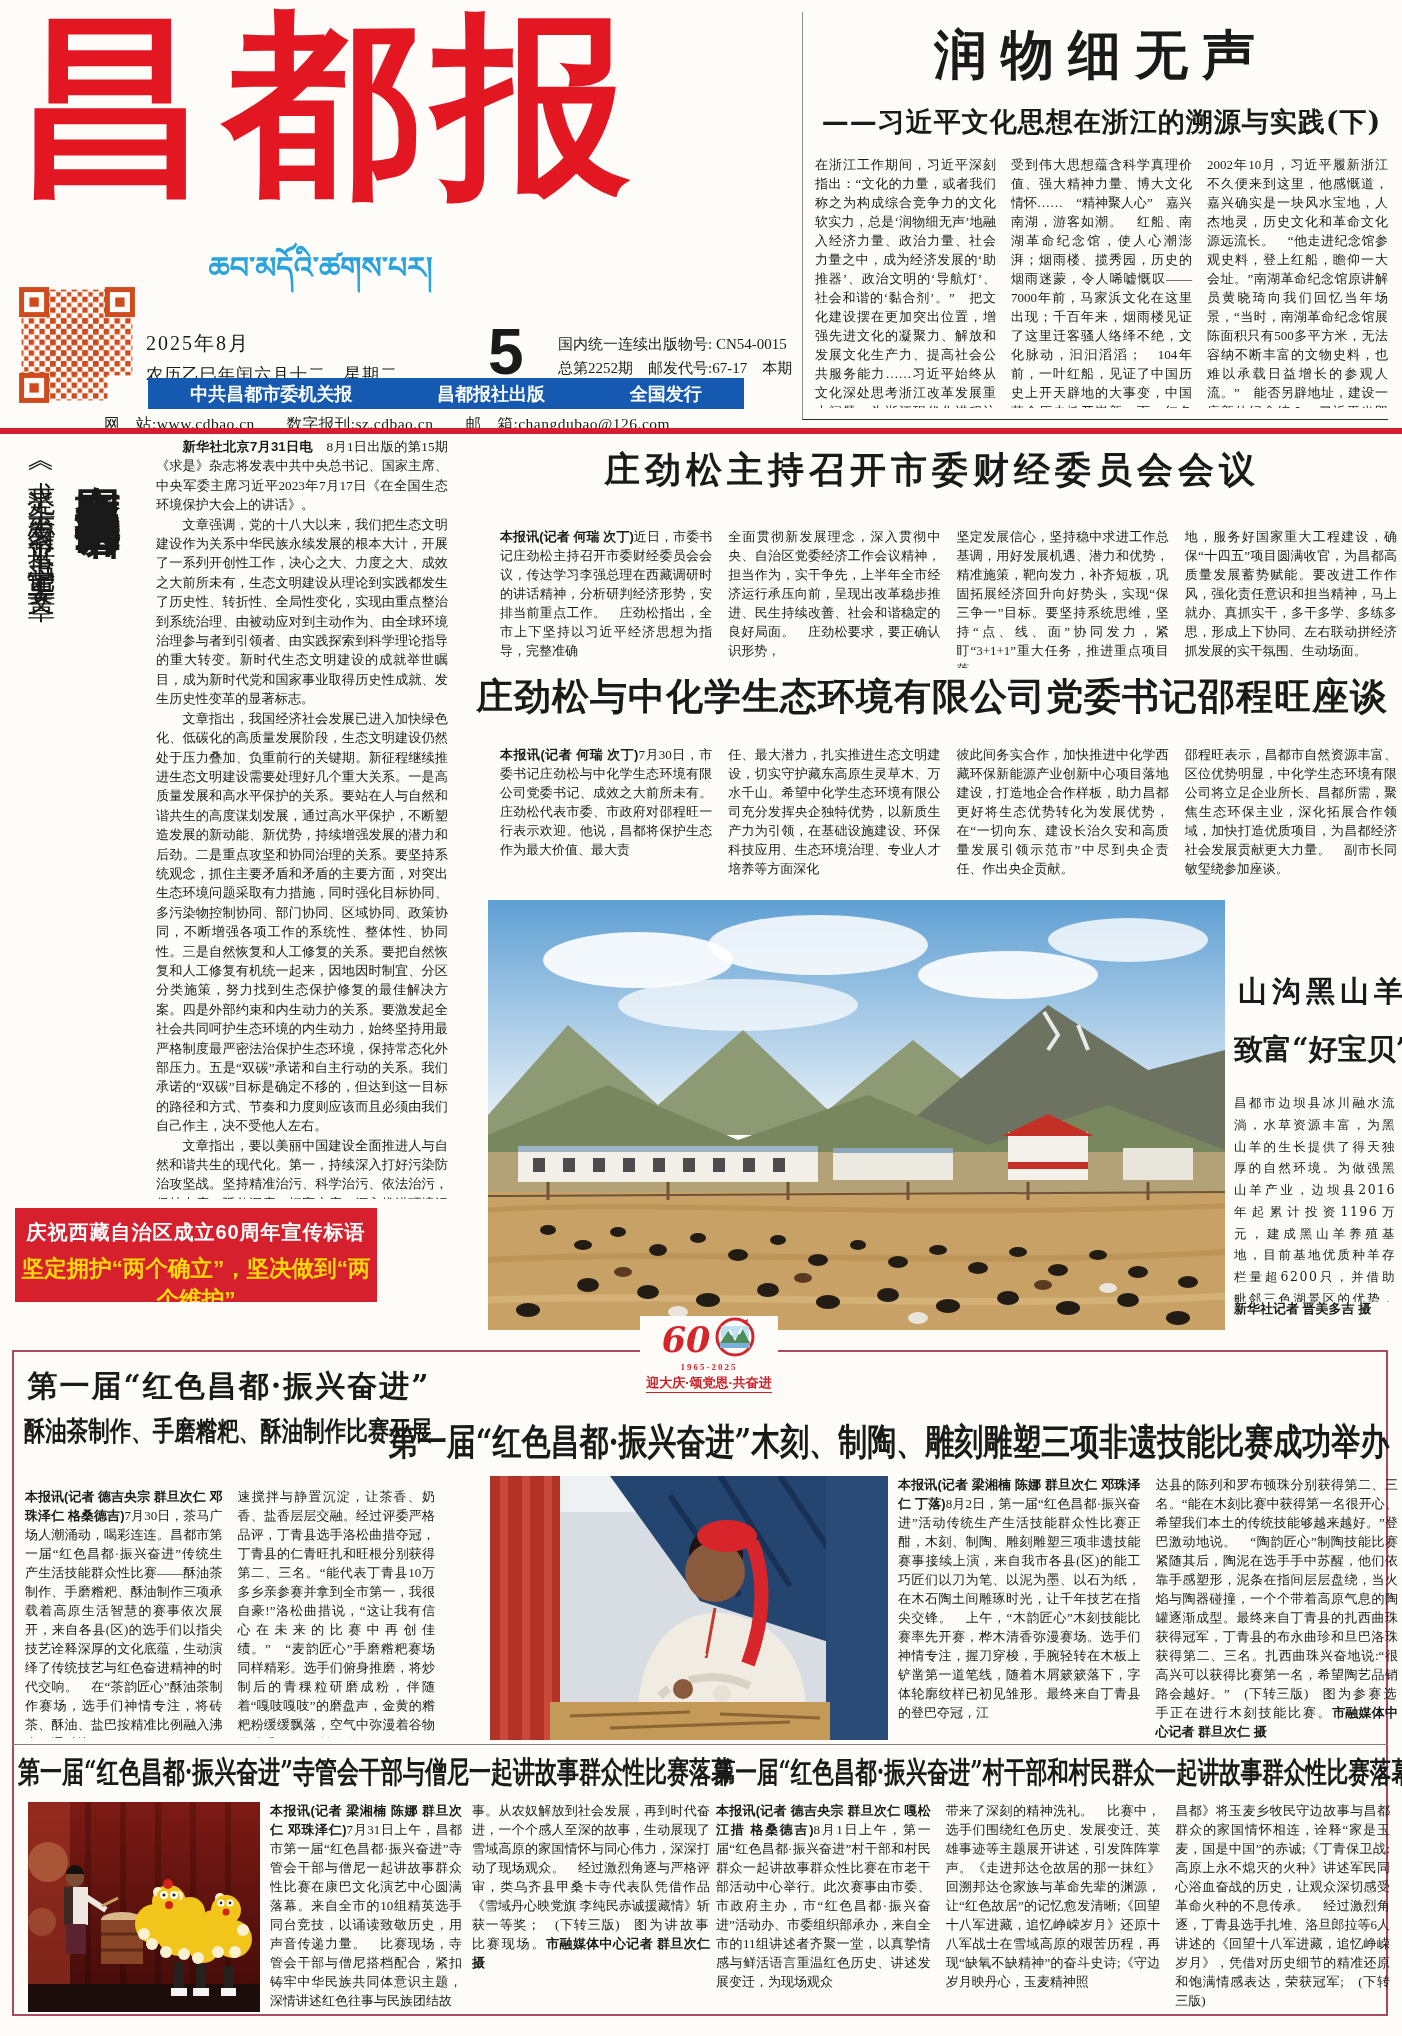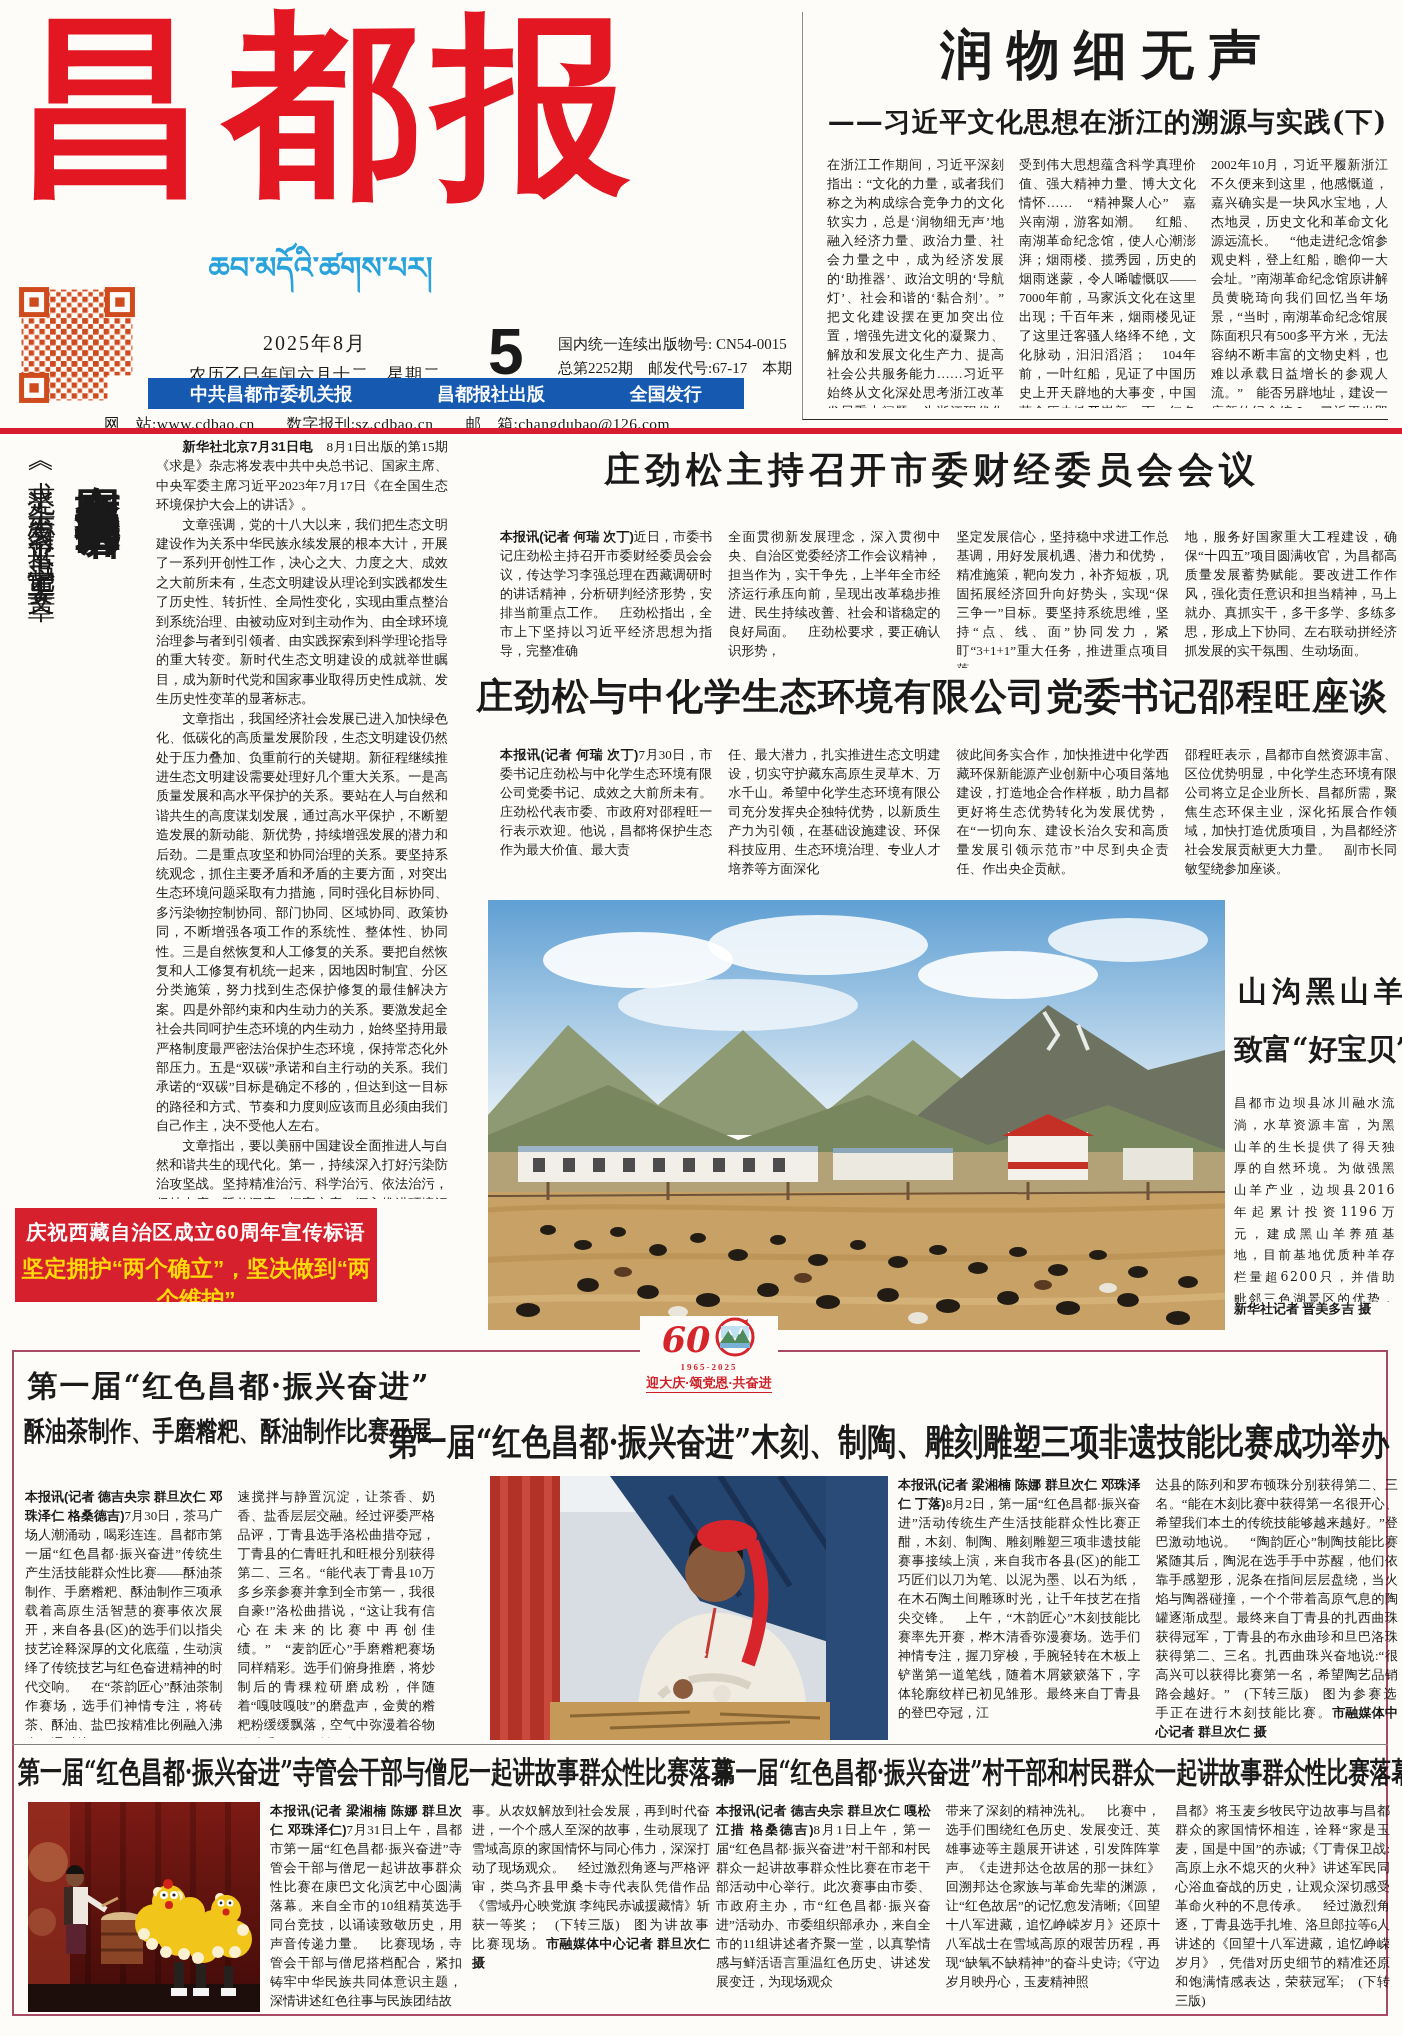--- a/index.html
+++ b/index.html
@@ -5,29 +5,29 @@
   html,body{margin:0;padding:0;}
   body{width:1402px;height:2036px;position:relative;background:#fdfcf9;font-family:"Liberation Serif",serif;color:#1a1a1a;}
   .abs{position:absolute;}
   .jt{text-align:justify;text-justify:inter-ideograph;}
   .col-txt{font-size:13px;line-height:1.46;overflow:hidden;}
   .lead{font-weight:bold;font-family:"Liberation Sans",sans-serif;}
   
   .mast-title{left:14px;top:-28px;width:650px;height:290px;font-family:"DejaVu Serif",serif;font-weight:bold;font-size:196px;letter-spacing:14px;color:#e31722;line-height:1.35;white-space:nowrap;}
   .tibetan{left:148px;top:250px;width:345px;text-align:center;color:#2aa3dc;font-weight:bold;font-size:30px;line-height:1.2;}
   .qr{left:18px;top:286px;width:118px;height:118px;}
-  .date-block{left:146px;top:330px;width:338px;text-align:center;}
+  .date-block{left:146px;top:330px;width:338px;text-align:left;}
   .date1{font-size:20px;letter-spacing:2px;}
   .date2{font-size:17px;margin-top:6px;letter-spacing:1px;}
   .day-num{left:488px;top:320px;font-family:"Liberation Sans",sans-serif;font-weight:bold;font-size:64px;line-height:1;}
   .pub-block{left:558px;top:332px;width:242px;font-size:15px;line-height:1.6;}
   .blue-band{left:148px;top:378px;width:596px;height:31px;background:#1559b0;color:#fff;display:flex;justify-content:space-around;align-items:center;font-weight:bold;font-size:18px;font-family:"Liberation Sans",sans-serif;}
   .contact{left:104px;top:414px;width:696px;font-size:15.5px;letter-spacing:.5px;}
   
-  .top-article{left:802px;top:12px;width:586px;height:408px;border-left:1px solid #8d8d8d;border-bottom:1px solid #2a2a2a;padding-left:24px;box-sizing:border-box;}
+  .top-article{left:802px;top:12px;width:586px;height:408px;border-left:1px solid #8d8d8d;border-bottom:1px solid #2a2a2a;padding-left:12px;box-sizing:border-box;}
   .ta-title{text-align:center;font-weight:bold;font-size:53px;letter-spacing:14px;margin-top:8px;font-family:"DejaVu Serif",serif;}
   .ta-subtitle{text-align:center;font-weight:bold;font-size:27px;margin-top:12px;letter-spacing:1px;font-family:"DejaVu Serif",serif;}
   .ta-cols{display:flex;gap:15px;margin-top:16px;height:252px;overflow:hidden;}
   .ta-cols>div{flex:1;}
   .red-rule{left:0;top:428px;width:1402px;height:6px;background:#d61e30;}
   
   .q-kicker{left:22px;top:452px;height:748px;writing-mode:vertical-rl;text-orientation:upright;font-size:28px;letter-spacing:7px;font-family:"DejaVu Serif",serif;}
   .q-title{left:68px;top:450px;height:752px;writing-mode:vertical-rl;text-orientation:upright;font-size:45px;font-weight:bold;letter-spacing:2px;font-family:"Liberation Sans",sans-serif;overflow:hidden;}
   .q-body{left:156px;top:437px;width:292px;height:762px;overflow:hidden;font-size:13.2px;line-height:1.47;}
   .q-body p{margin:0;text-indent:2em;}

